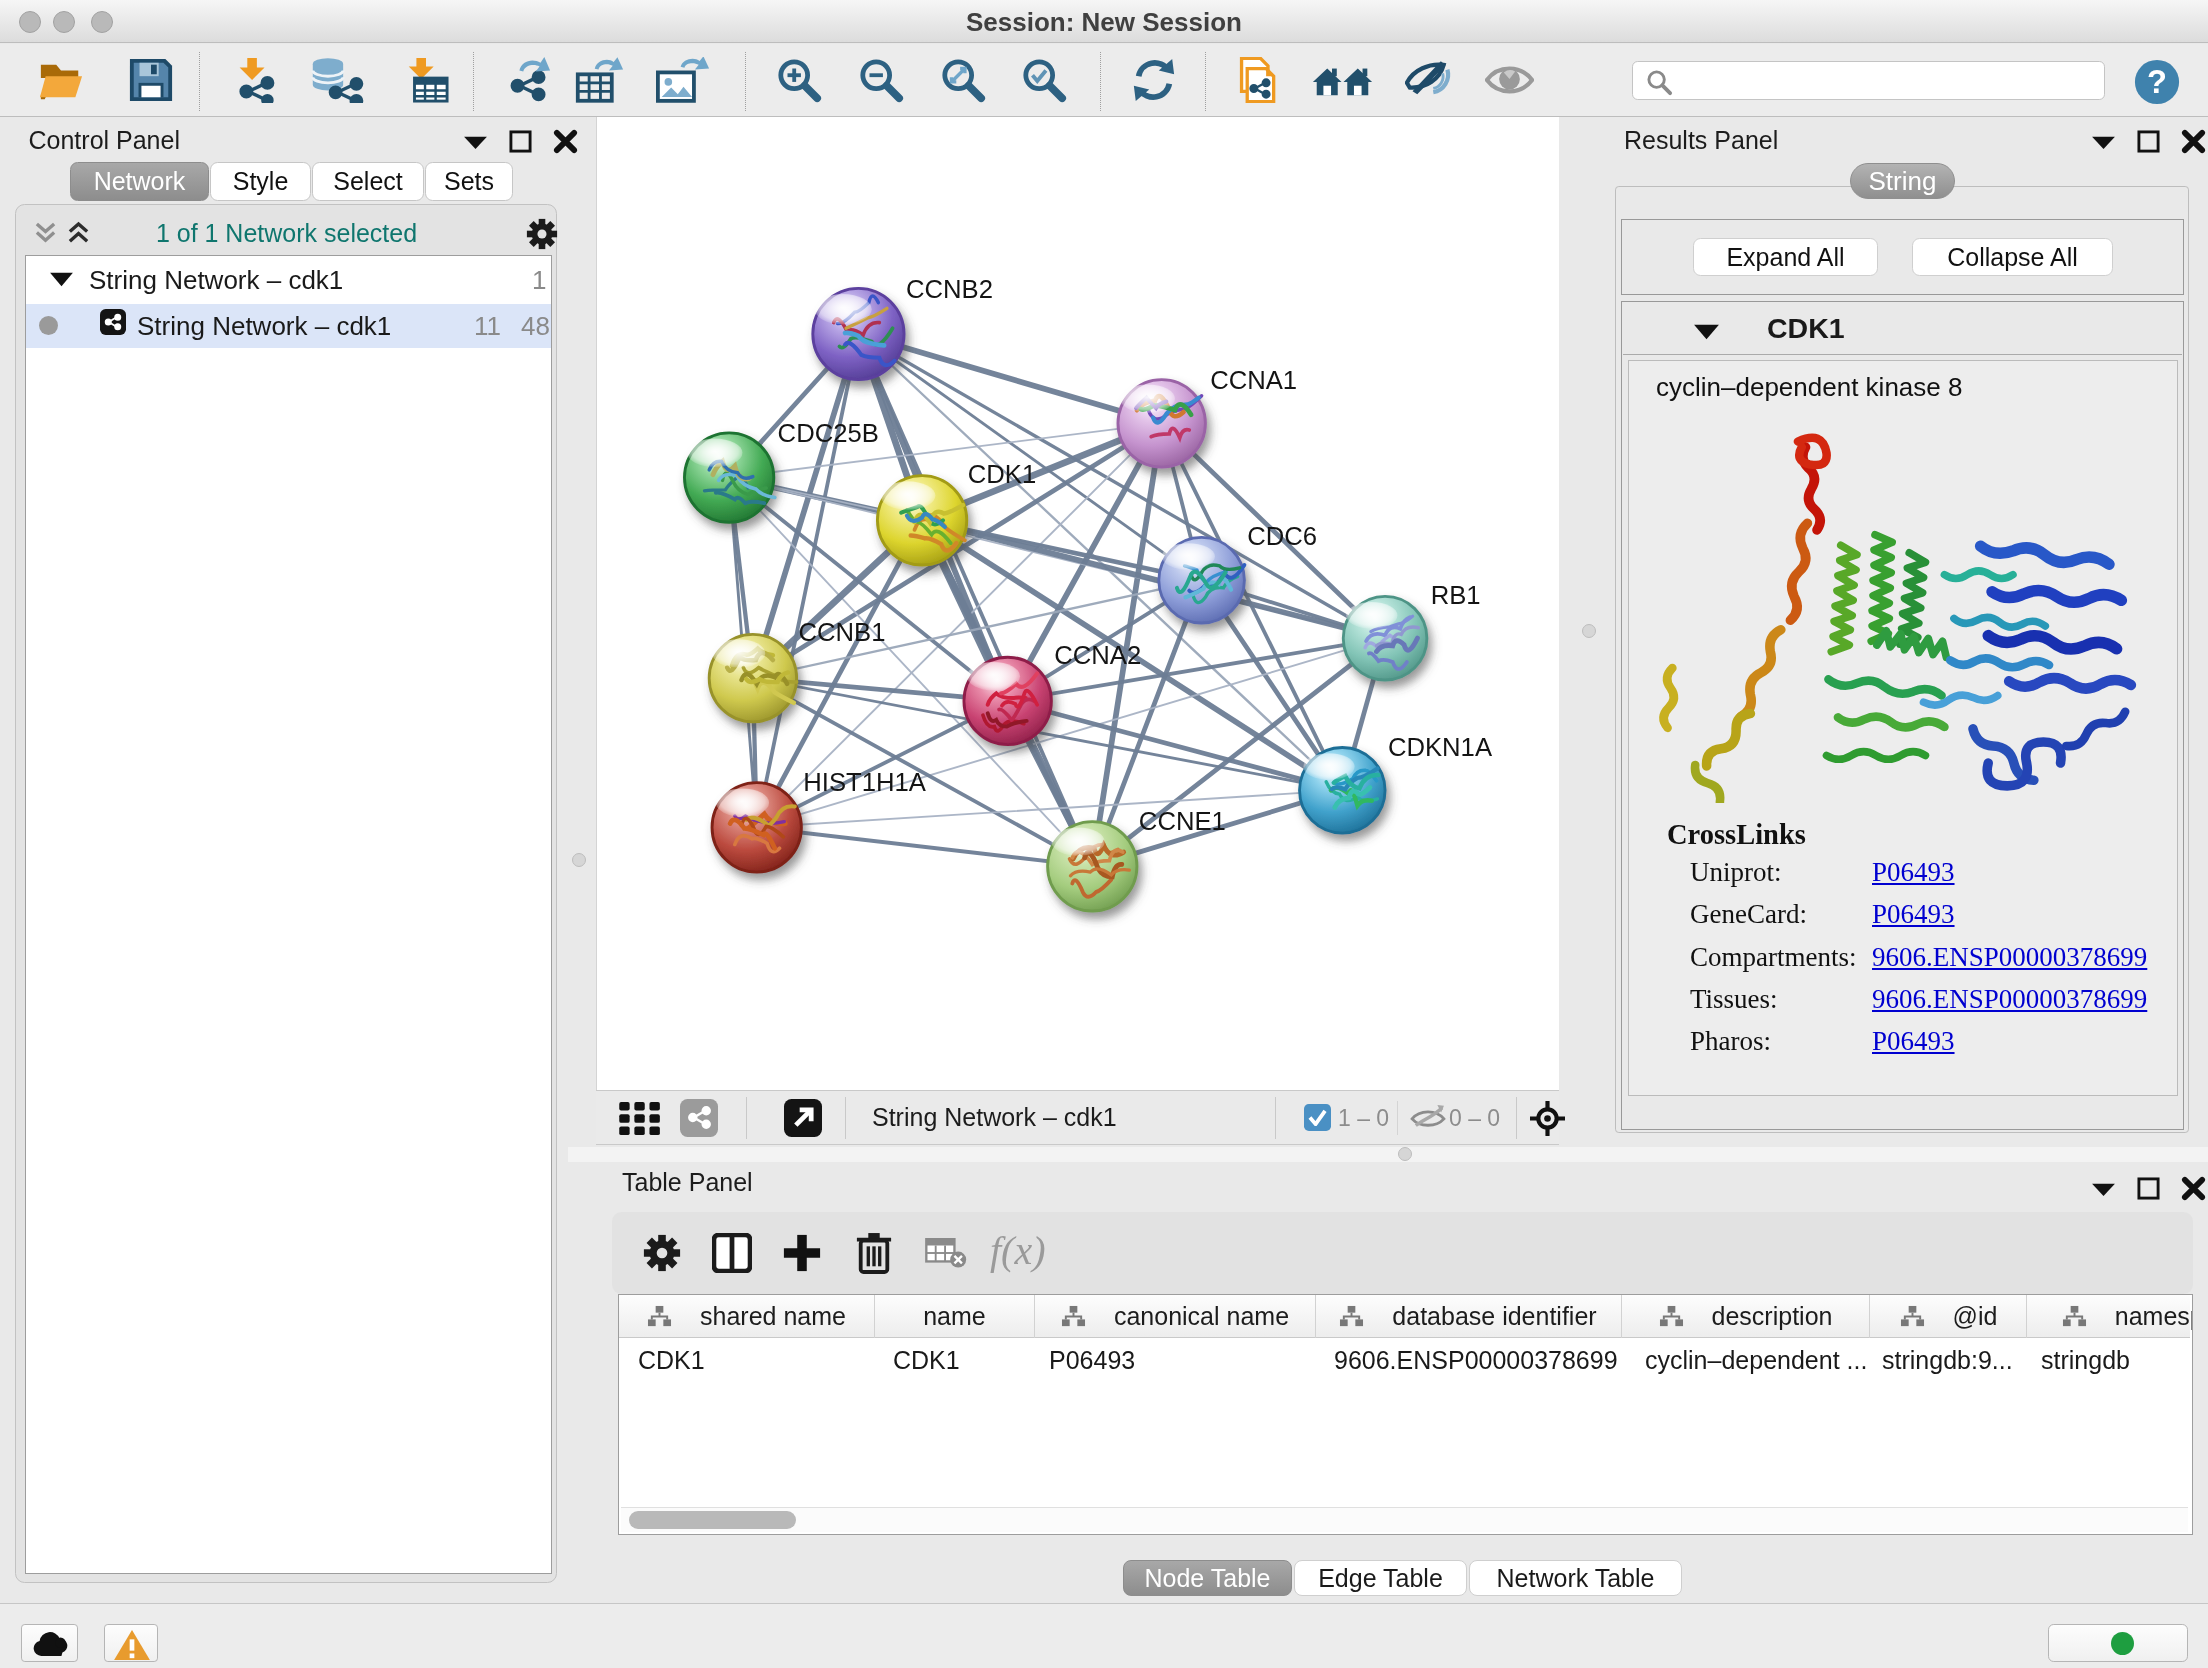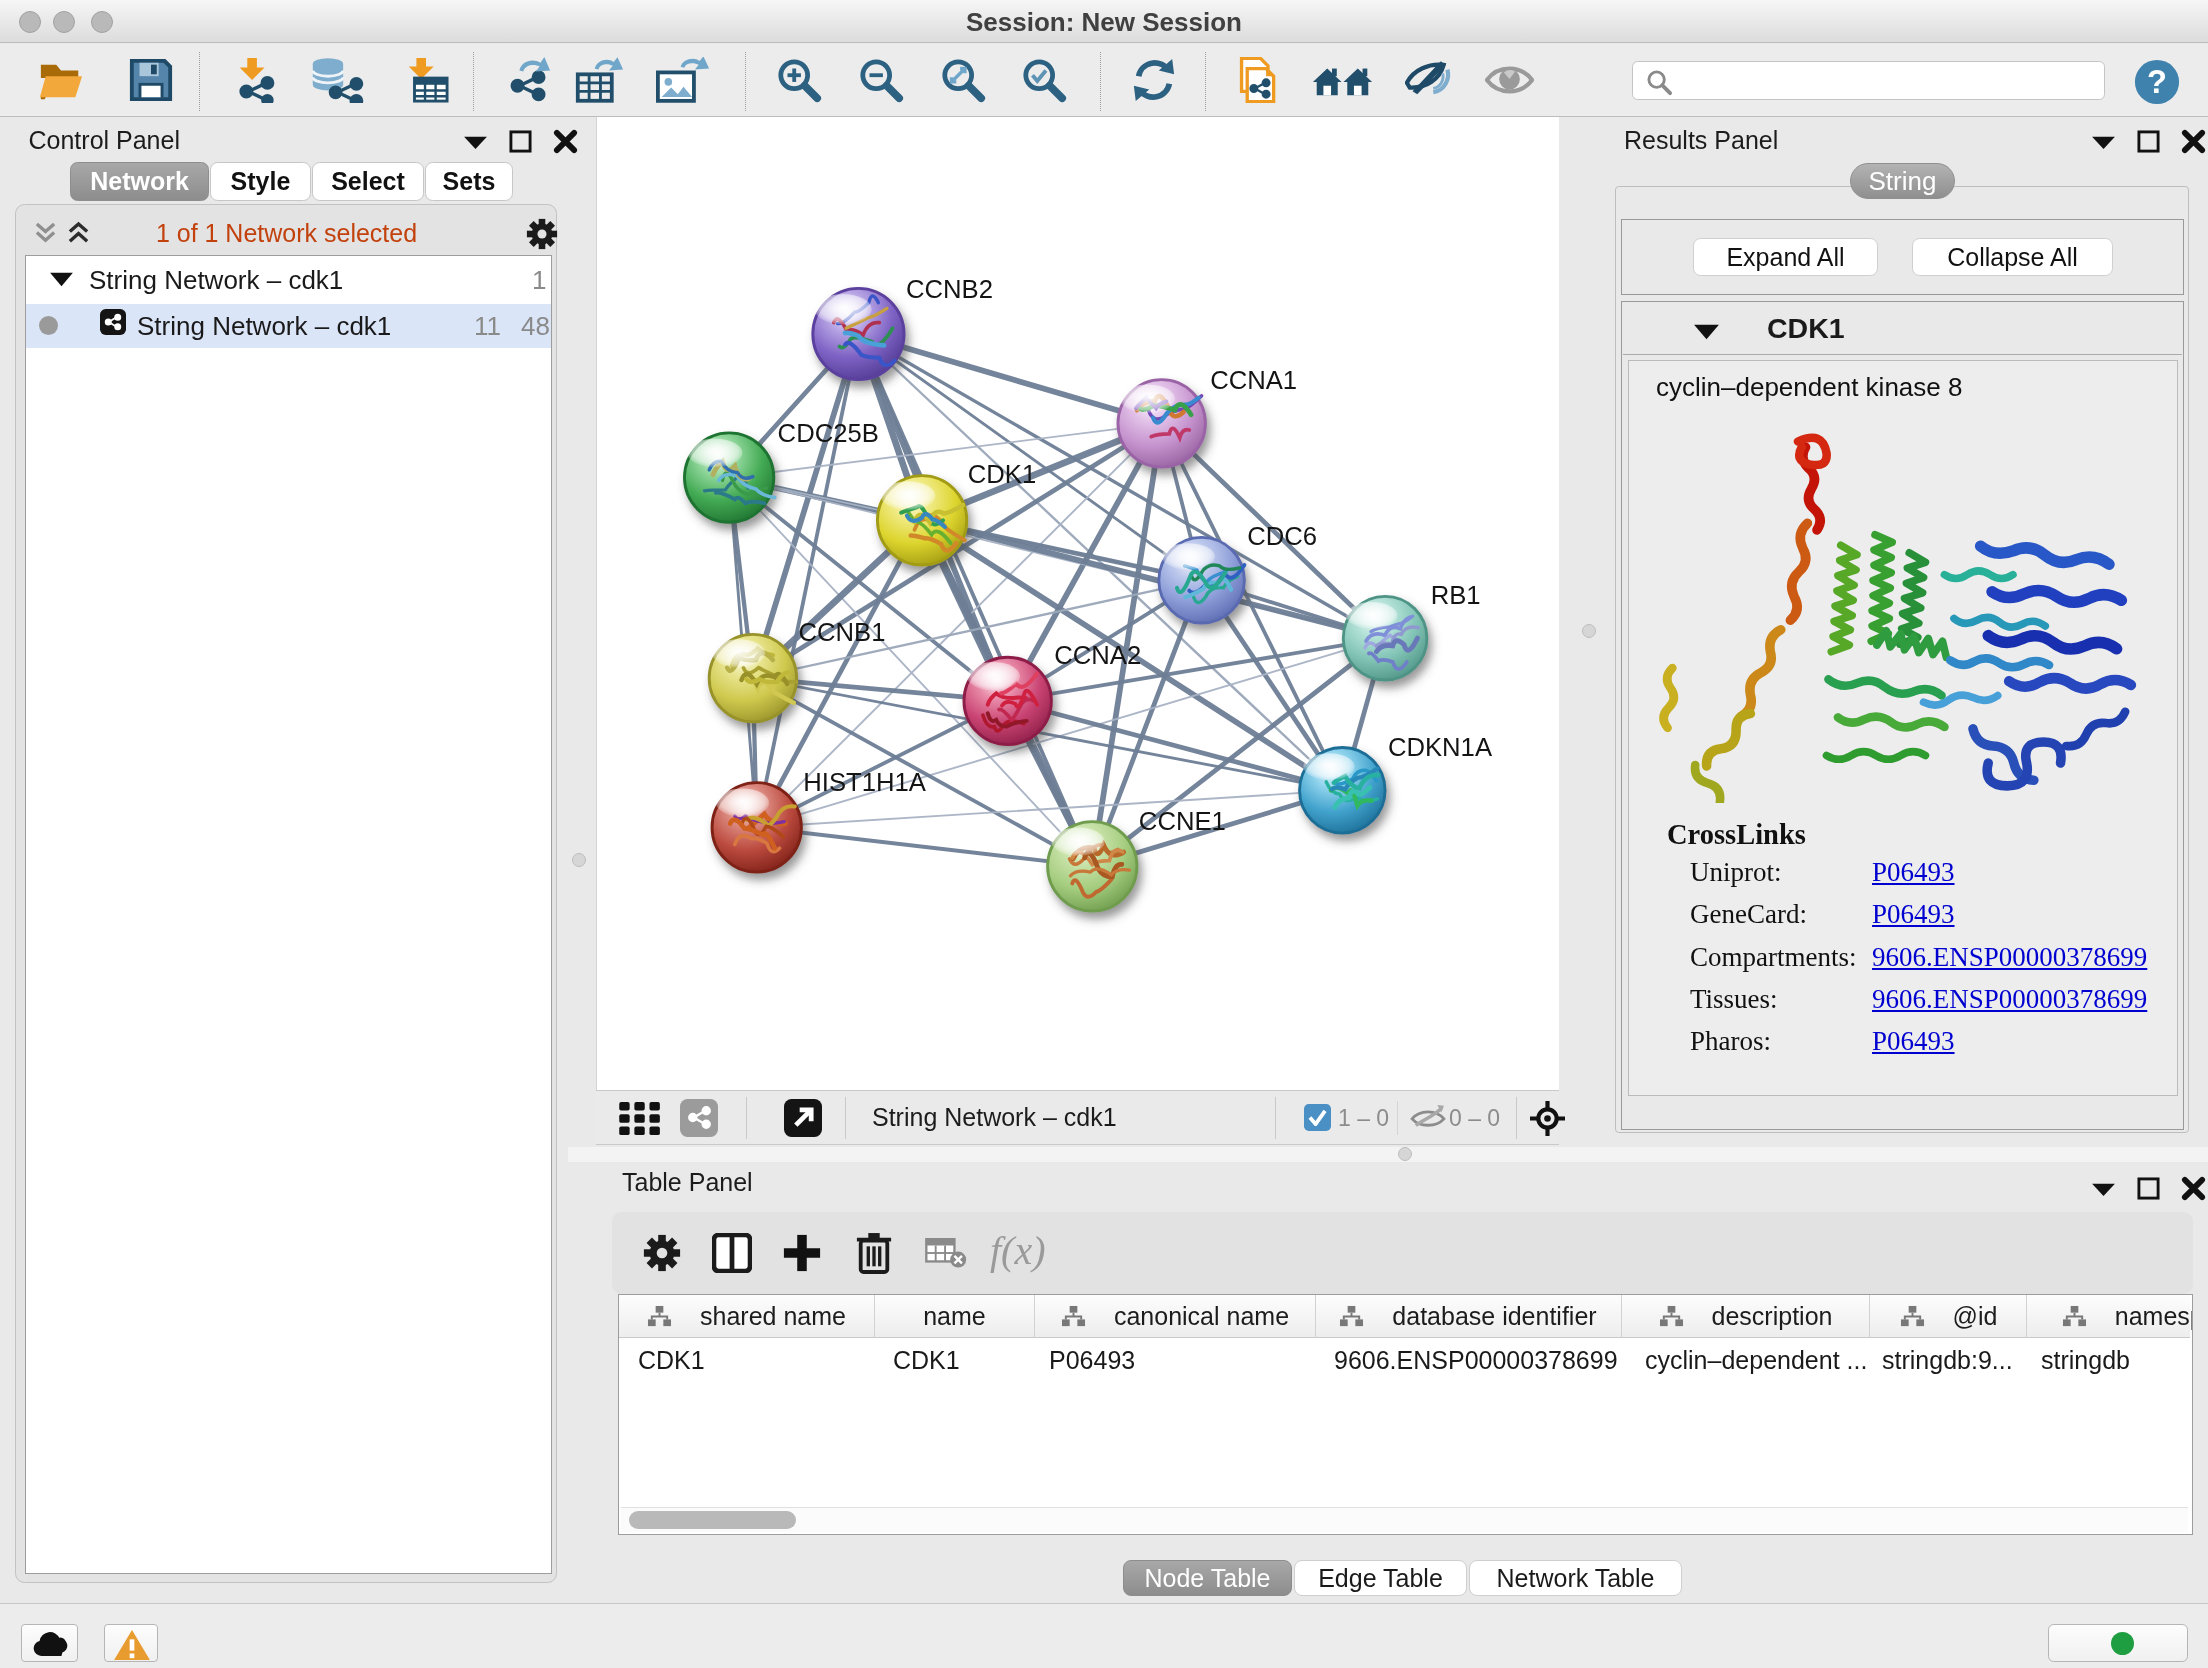--- a/index.html
+++ b/index.html
@@ -18,23 +18,23 @@
 .tsep { position:absolute; top:7.6px; height:59px; width:0; border-left:1.9px dotted #9f9f9f; }
 #searchbox { position:absolute; left:1632px; top:17px; width:473px; height:39px; background:#fff; border:1.9px solid #c4c4c4; border-radius:5.7px; }
 
 
 .ptitle { font-size:25px; color:#1c1c1c; }
 .collapse-ics { position:absolute; display:flex; gap:21px; align-items:center; }
 
 
 #cp-title { left:28.5px; top:126px; }
 #cp-box { left:15px; top:204px; width:542px; height:1379px; background:#e3e3e3; border:1px solid #c2c2c2; border-radius:9.5px; }
-.tab { position:absolute; top:162px; height:39px; font-size:25px; text-align:center; line-height:37px; background:#fff; border:1px solid #c6c6c6; border-radius:7.6px; color:#111;font-weight:bold; }
+.tab { position:absolute; top:162px; height:39px; font-size:25px; text-align:center; line-height:37px; background:#fff; border:1px solid #c6c6c6; border-radius:7.6px; color:#111; }
 .tabsel { background:linear-gradient(#a8a8a8,#8d8d8d); color:#fff; border:1px solid #8d8d8d; }
-#selbar { left:25px; top:213px; width:523px; height:40px; font-size:25px; text-align:center; line-height:40px; color:#c2410c; }
+#selbar { left:25px; top:213px; width:523px; height:40px; font-size:25px; text-align:center; line-height:40px; color:#0f766e; }
 #treebox { left:25px; top:255px; width:527px; height:1319px; background:#fff; border:1px solid #9d9d9d; }
 .trow { position:absolute; left:0; width:525px; height:44px; font-size:26px; }
 #netbar { left:596px; top:1090px; width:963px; height:55px; background:#eaeaea; border-top:1.9px solid #c9c9c9; border-bottom:1.9px solid #c9c9c9; }
 
 
 #canvas { left:596px; top:117px; width:963px; height:973px; background:#fff; border-left:1px solid #d4d4d4; }
 
 
 #rp-title { left:1624px; top:126px; }
 #rp-outer { left:1615px; top:186px; width:574px; height:947px; background:#e9e9e9; border:1.9px solid #bdbdbd; border-radius:3.8px; }

